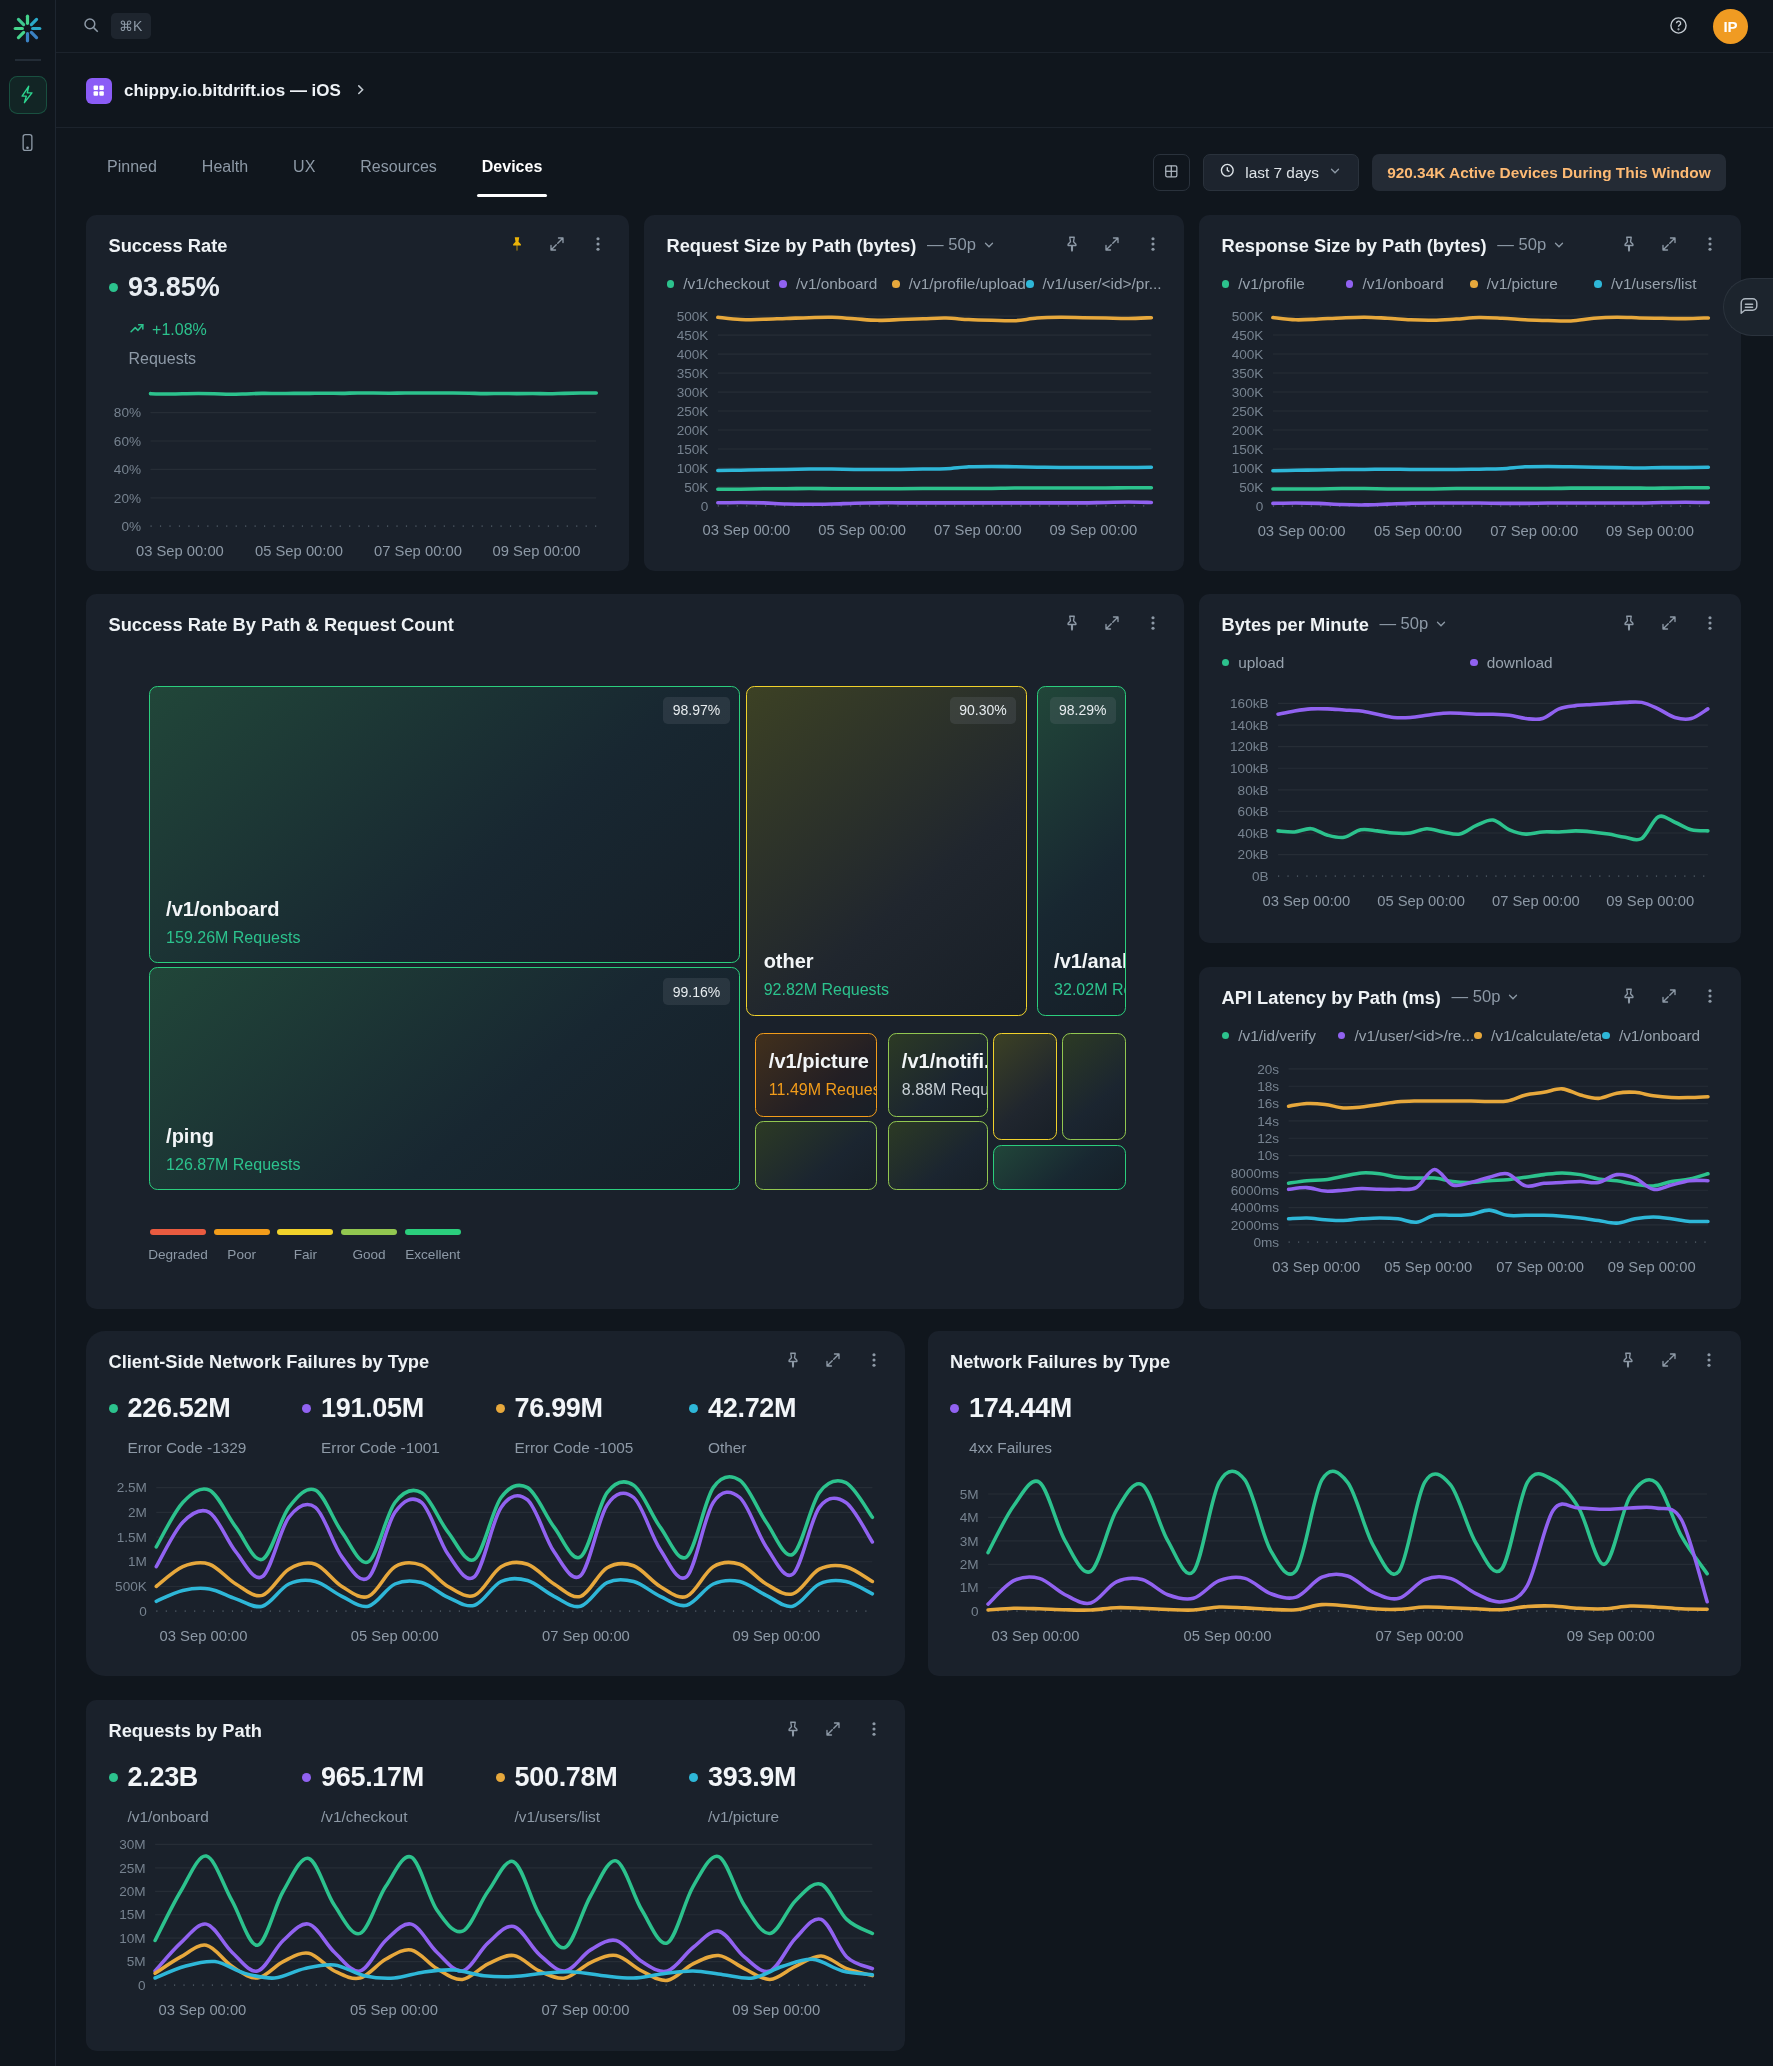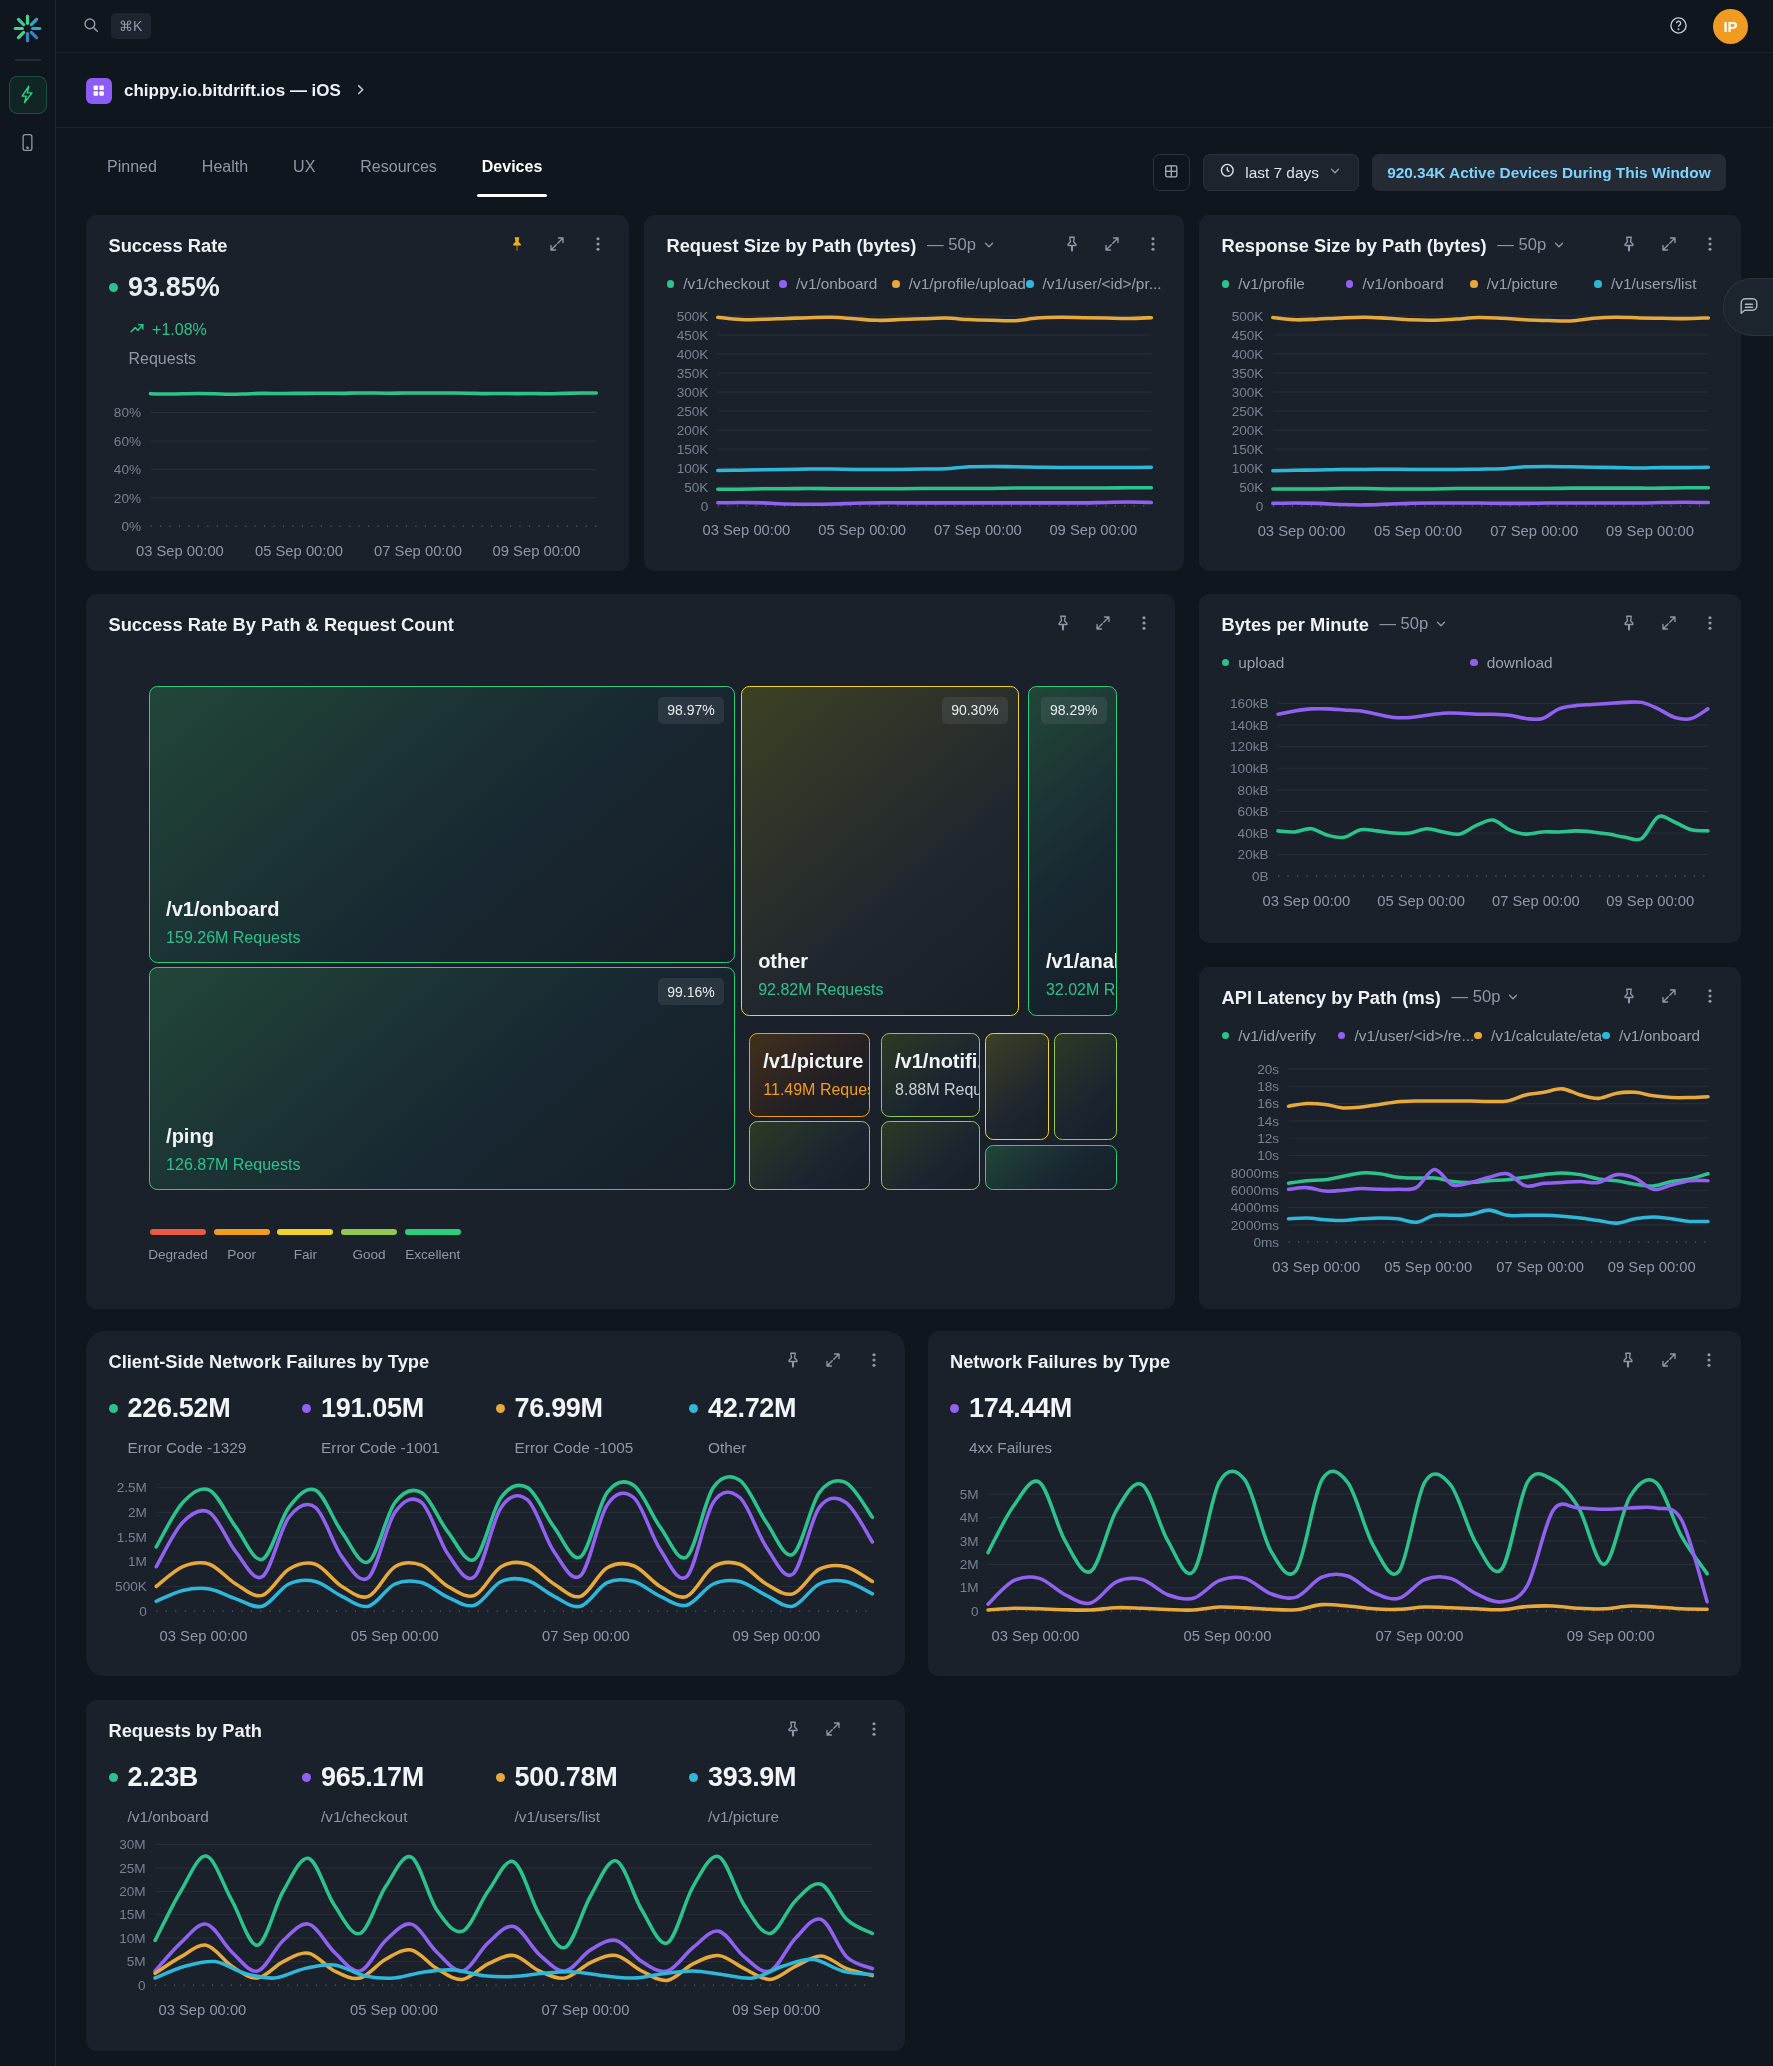--- a/index.html
+++ b/index.html
@@ -38,26 +38,26 @@
   .tabs { display:flex; gap:45px; }
   .tab { position:relative; color:#8d99a6; font-size:16px; padding:16.6px 0 27px; cursor:pointer; }
   .tab.active { color:#ffffff; font-weight:bold; }
   .tab.active::after { content:""; position:absolute; left:-4.7px; right:-4.7px; bottom:6px;
     height:3.5px; border-radius:1.8px; background:#ffffff; }
   .tab-controls { margin-left:auto; display:flex; align-items:center; gap:13px; }
   .icon-btn { width:37px; height:37px; border:1.2px solid #2a323c; border-radius:7px;
     display:flex; align-items:center; justify-content:center; color:#aeb7c0; cursor:pointer; }
   .pill { height:37px; display:flex; align-items:center; gap:9.5px; background:#1d242e;
     border:1.2px solid #2a323c; border-radius:7px; padding:0 15.4px; font-size:15.4px; color:#dde3e8; cursor:pointer; }
-  .pill.solid { background:#242b35; border:none; font-weight:bold; color:#7dd3fc; cursor:default; }
+  .pill.solid { background:#242b35; border:none; font-weight:bold; color:#fdba74; cursor:default; }
   
   .content { position:absolute; left:86px; top:215px; width:1655px; }
   .row { display:flex; }
   .row1 { gap:15px; }
-  .row2 { gap:24px; margin-top:22.5px; }
+  .row2 { gap:15px; margin-top:22.5px; }
   .row3 { gap:22.5px; margin-top:22.5px; }
   .row4 { margin-top:24px; }
   .col { display:flex; flex-direction:column; gap:24px; }
   .card { background:#1a212b; border-radius:10.6px; padding:20px 22.5px; position:relative; }
   
   .chead { display:flex; align-items:flex-start; }
   .ctitle { font-size:18.3px; font-weight:bold; color:#eef2f5; }
   .csub { font-size:16.6px; color:#8d99a6; margin-left:10.6px; display:inline-flex; align-items:center; gap:6px; }
   .hicons { margin-left:auto; display:flex; gap:22.5px; color:#8d99a6; align-items:center; }
   .hic { display:inline-flex; cursor:pointer; }

